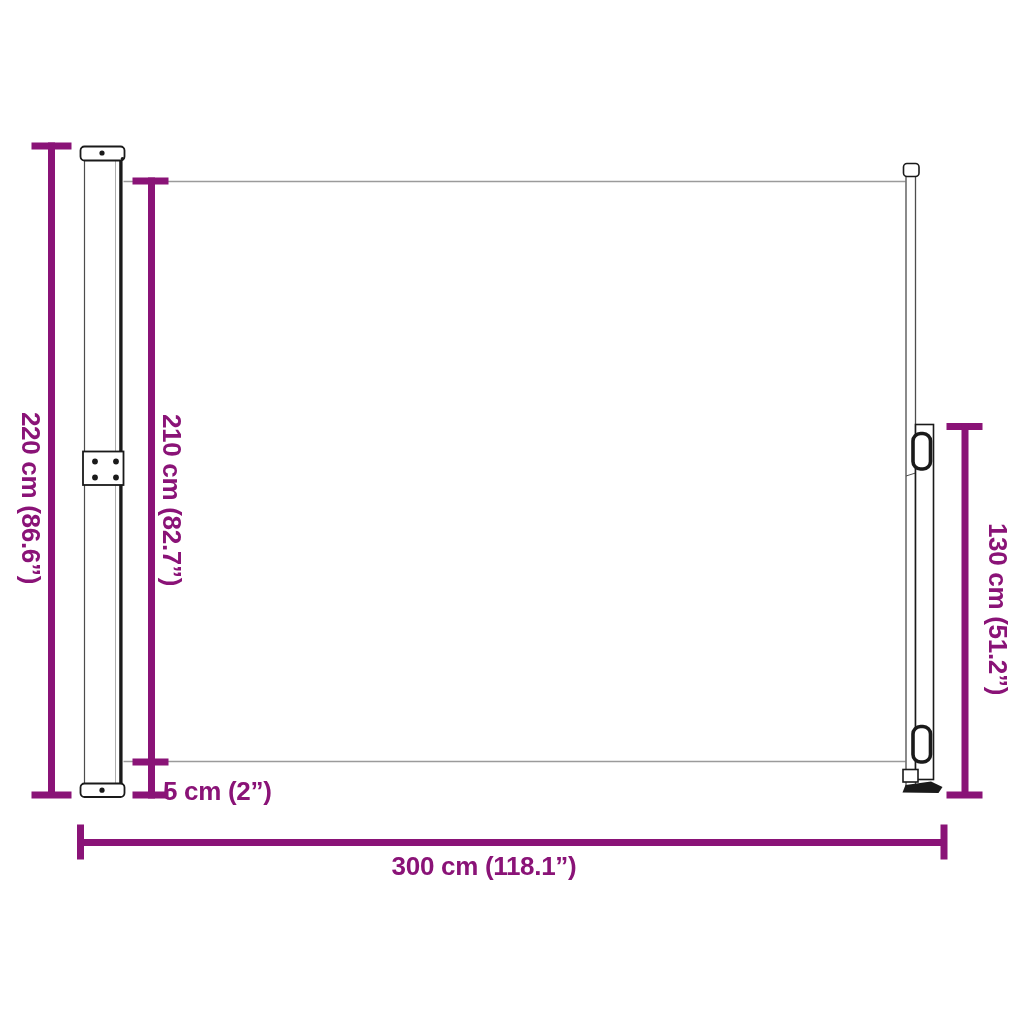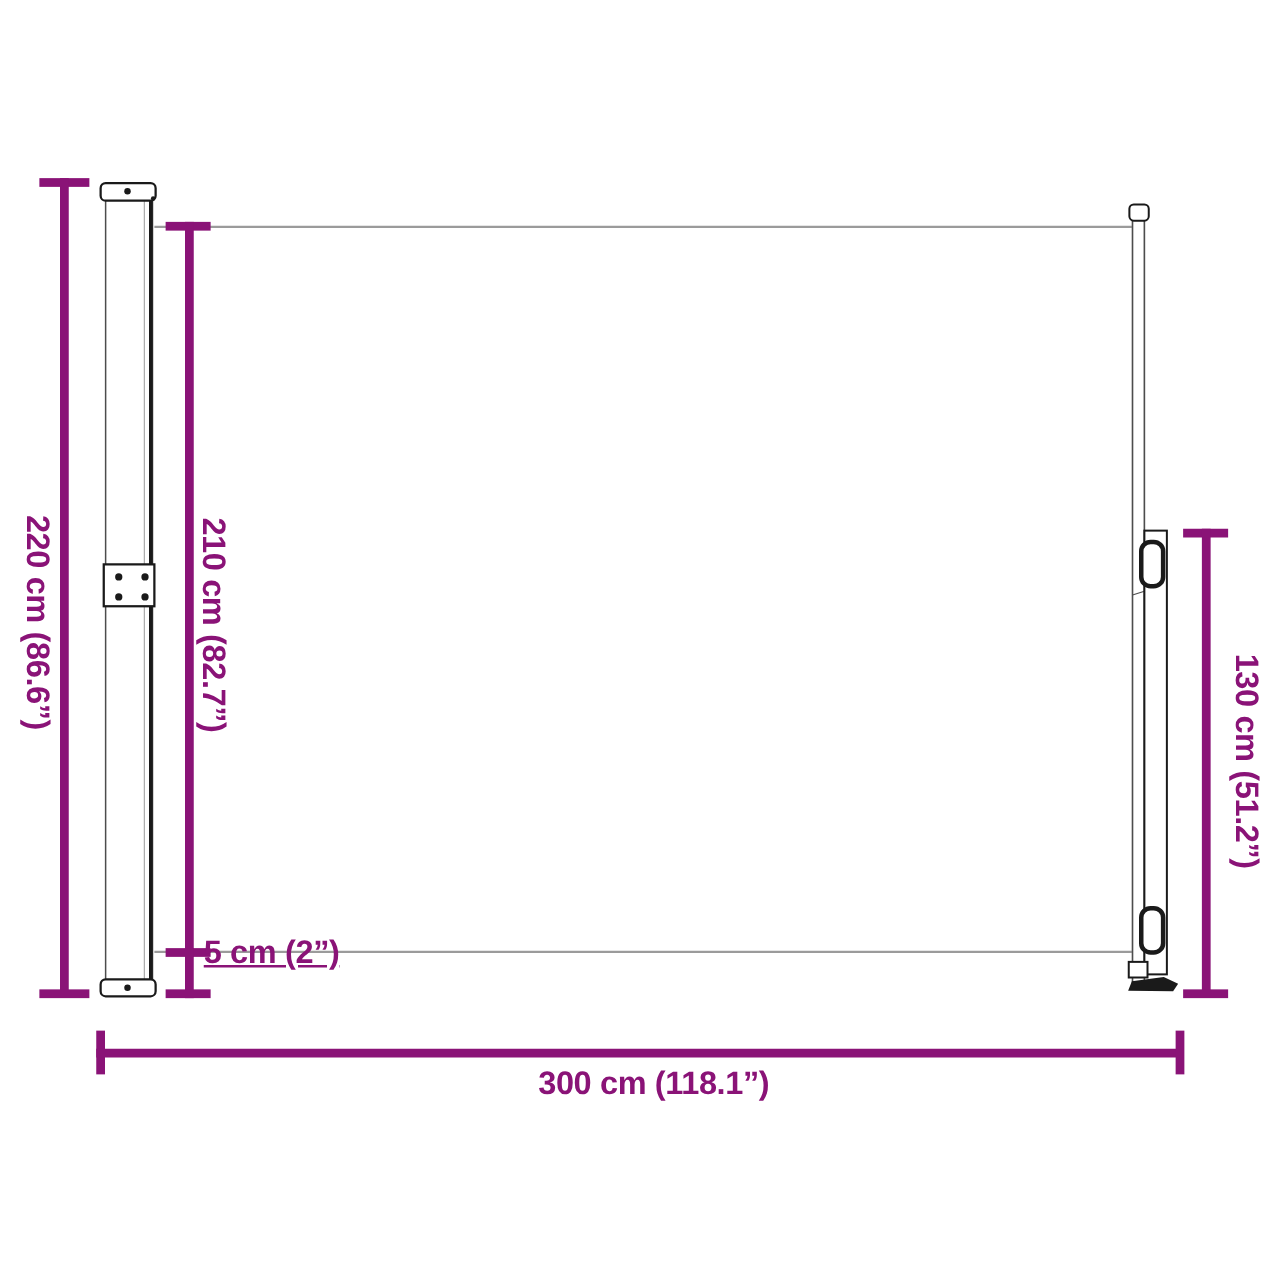--- a/index.html
+++ b/index.html
@@ -93,17 +93,17 @@
       <rect x="940.5" y="824.5" width="7" height="35"></rect>
     </g>
   </svg>
 
   <div class="dim-label vertical" style="left:30px; top:498px;">220 cm (86.6”)</div>
 
   <div class="dim-label vertical" style="left:171px; top:500px;">210 cm (82.7”)</div>
 
   <div class="dim-label vertical" style="left:997px; top:609px;">130 cm (51.2”)</div>
 
-  <div class="dim-label" style="left:163px; top:748px;text-decoration:underline;">5 cm (2”)</div>
+  <div class="dim-label" style="left:163px; top:778px;">5 cm (2”)</div>
 
-  <div class="dim-label center-x" style="left:523px; top:853px;">300 cm (118.1”)</div>
+  <div class="dim-label center-x" style="left:484px; top:853px;">300 cm (118.1”)</div>
 
 </div>
 
 </body></html>

